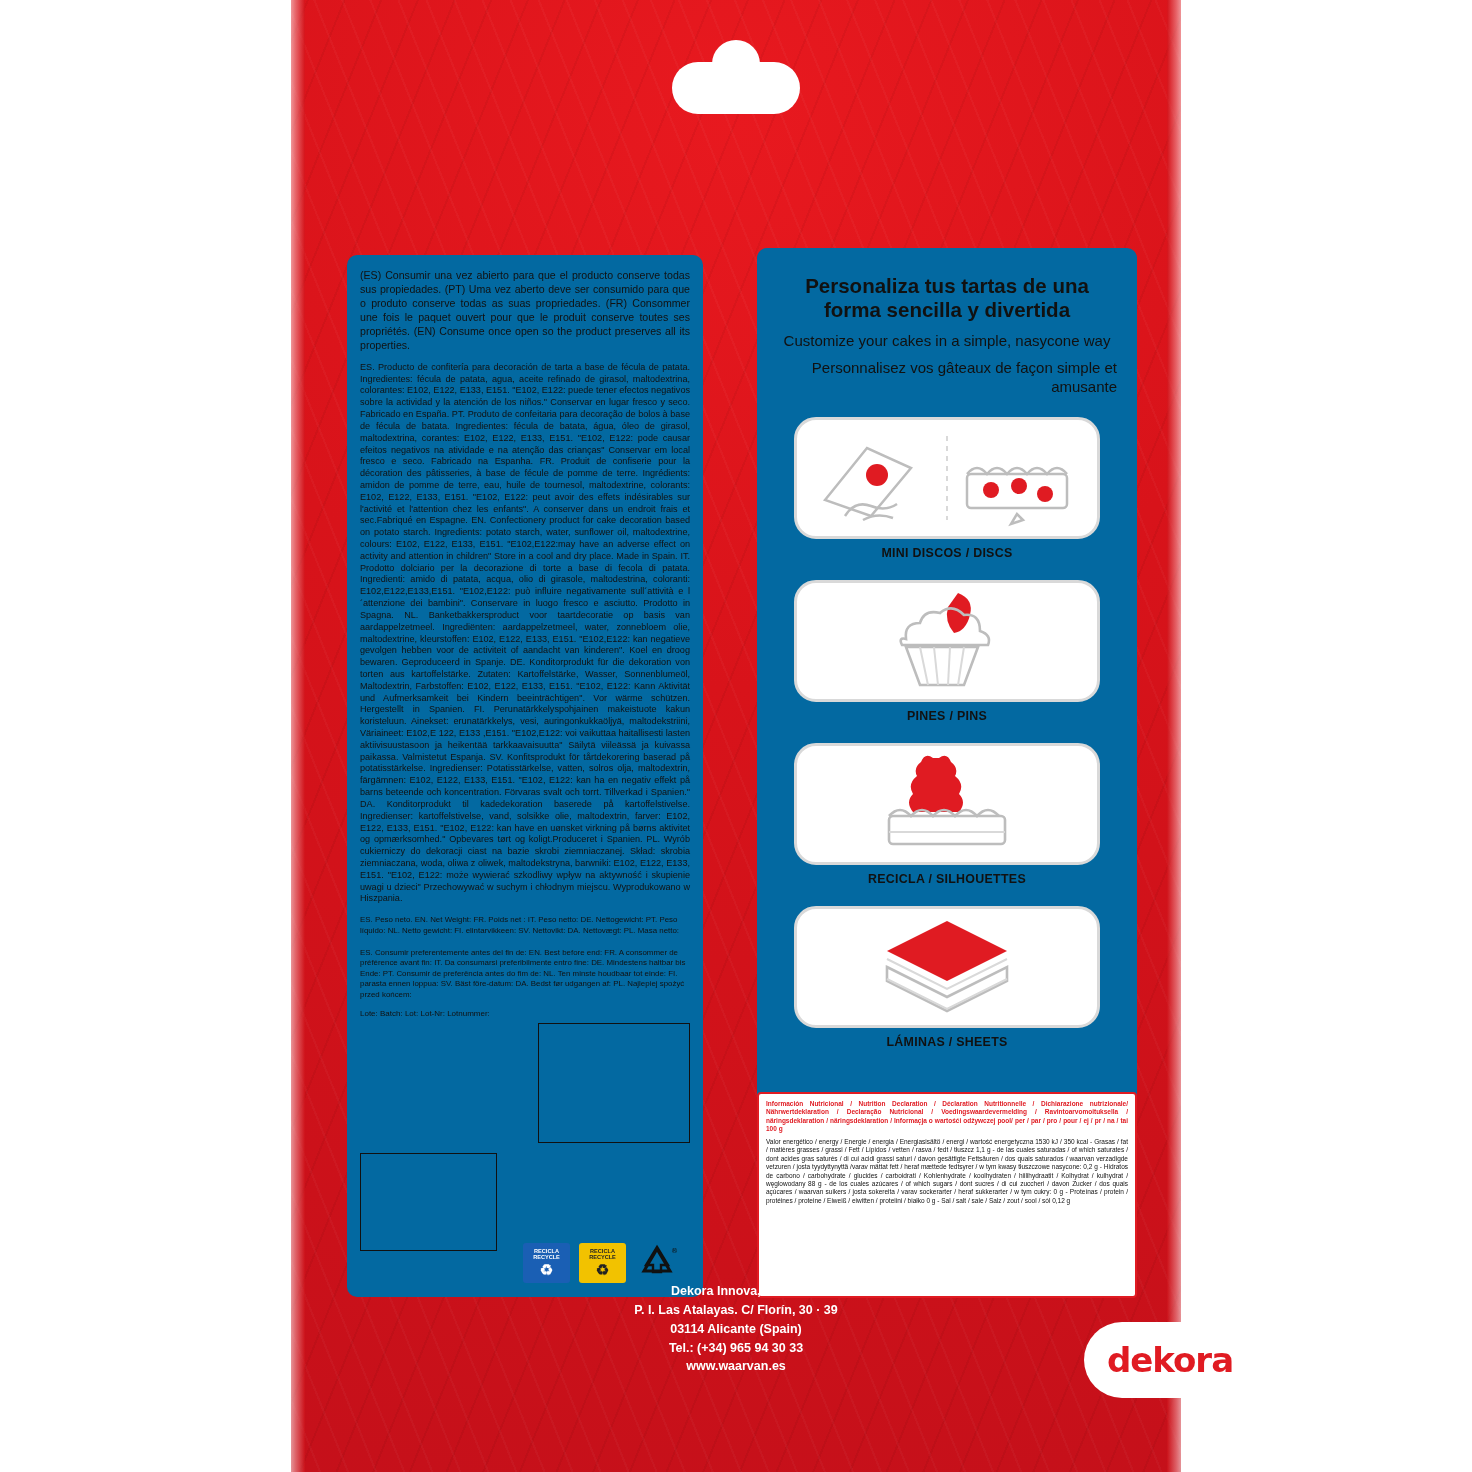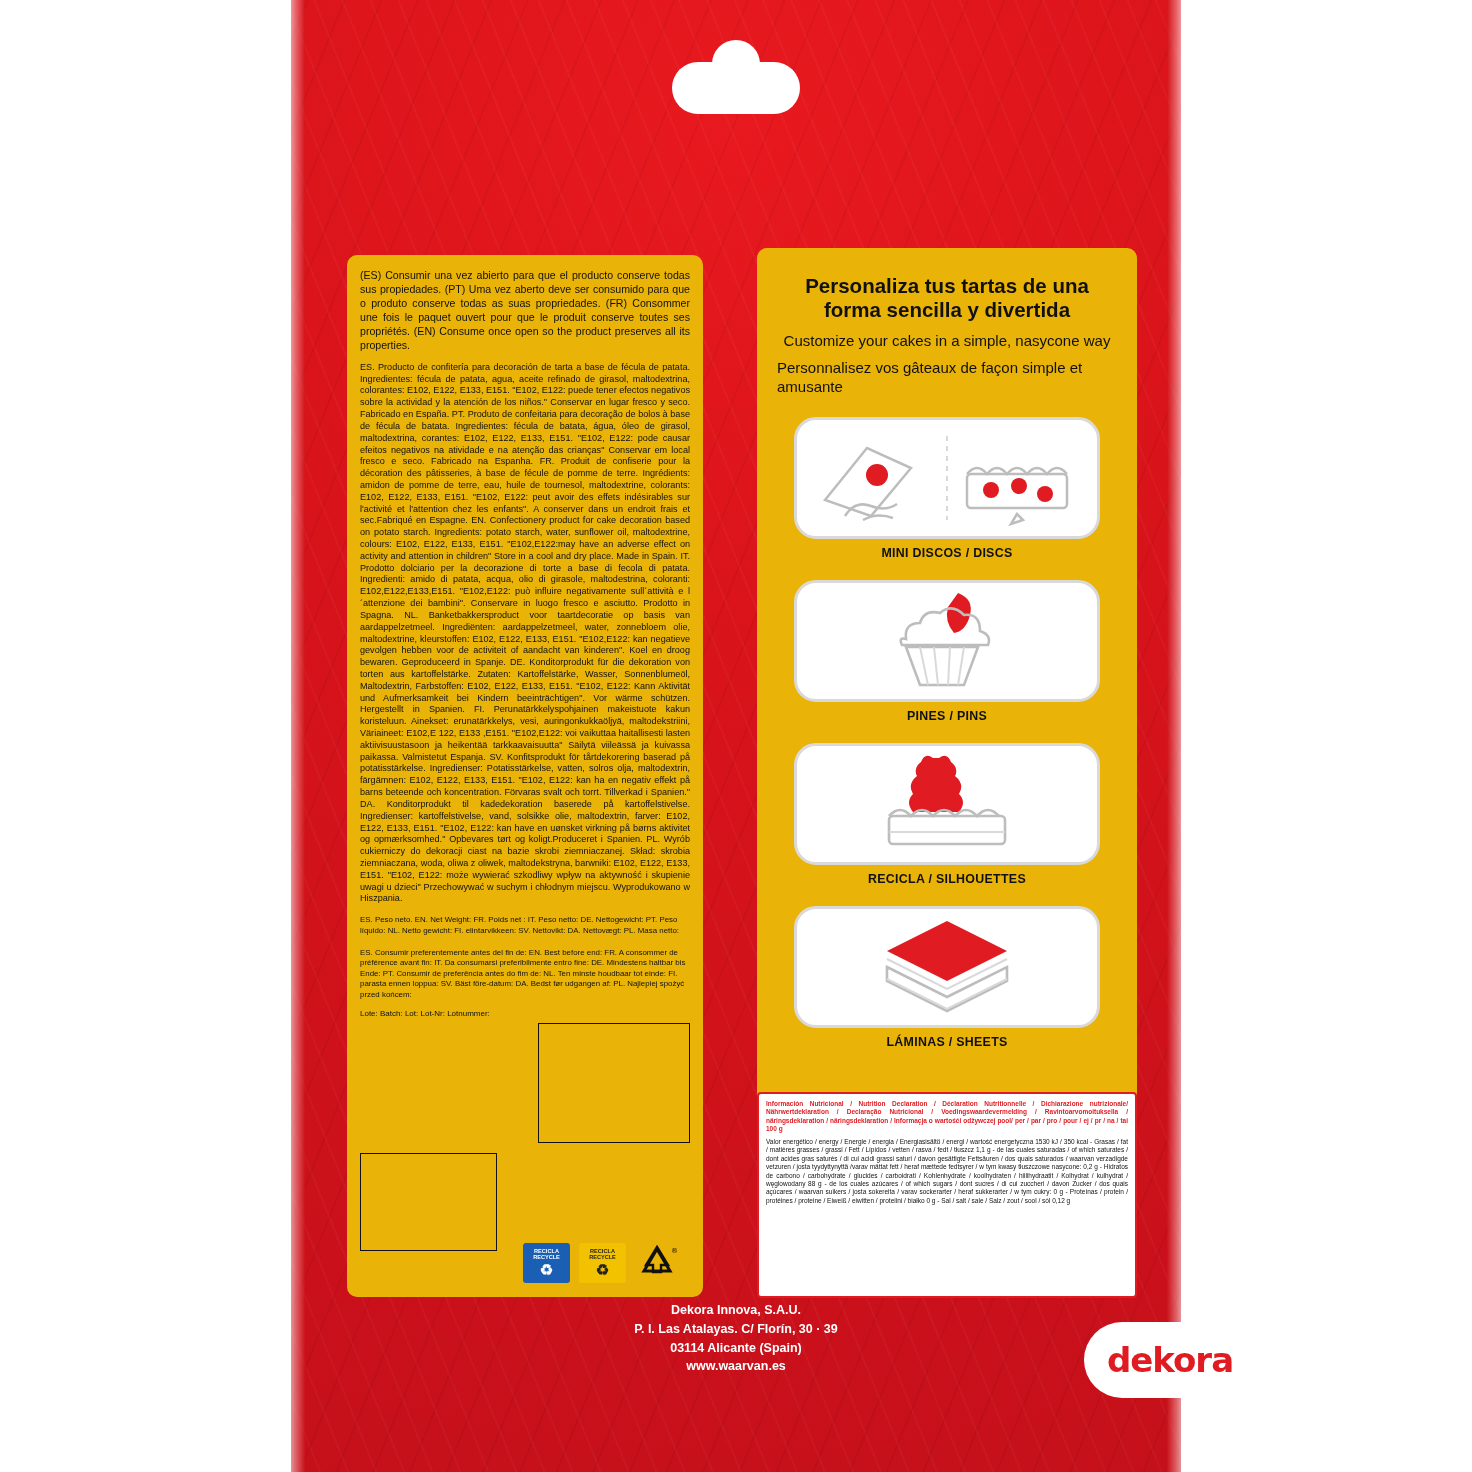--- a/index.html
+++ b/index.html
@@ -27,21 +27,21 @@
   .hang{
     position:absolute;left:50%;transform:translateX(-50%);top:62px;
     width:128px;height:52px;background:#ffffff;border-radius:26px;
   }
   .hang:before{
     content:"";position:absolute;left:50%;transform:translateX(-50%);top:-22px;
     width:48px;height:48px;border-radius:50%;background:#ffffff;
   }
 
   
-  .panel{position:absolute;background:#eab308;border-radius:10px;}
+  .panel{position:absolute;background:#0369a1;border-radius:10px;}
   .panel-left{left:347px;top:255px;width:356px;height:1042px;padding:0;}
   .panel-right{left:757px;top:248px;width:380px;height:1050px;}
 
   
   .lp-inner{padding:14px 13px 10px 13px;box-sizing:border-box;height:100%;position:relative;}
   .intro{font-size:10.6px;line-height:1.32;color:#111;text-align:justify;}
   .ingred{margin-top:9px;font-size:9.1px;line-height:1.30;color:#111;text-align:justify;}
 
   .weights{margin-top:10px;font-size:7.9px;line-height:1.32;color:#111;}
   .bbox{position:absolute;right:13px;top:768px;width:150px;height:118px;border:1px solid #111;}
@@ -53,21 +53,21 @@
   .rec.blue{background:#1a5fb4;}
   .rec.yellow{background:#f2c200;color:#222;}
   .rec .sym{font-size:15px;line-height:1;margin-top:1px;}
   .mobius{width:44px;height:44px;position:relative;}
   .mobius svg{display:block;}
 
   
   .rp-inner{padding:22px 20px 0 20px;box-sizing:border-box;height:100%;}
   .h1{font-size:20.5px;font-weight:bold;line-height:1.18;color:#111;text-align:center;margin:4px 0 10px 0;}
   .h2{font-size:15px;line-height:1.25;color:#111;text-align:center;margin:0 0 8px 0;}
-  .h3{font-size:15px;line-height:1.25;color:#111;text-align:left;margin:0 0 8px 0;}
+  .h3{font-size:15px;line-height:1.25;color:#111;text-align:right;margin:0 0 8px 0;}
 
   .feat{margin-top:20px;}
   .feat-box{
     border:3px solid #d9d9d9;border-radius:22px;height:116px;margin:0 auto;width:300px;
     display:flex;align-items:center;justify-content:center;background:#fff;position:relative;overflow:hidden;
   }
   .feat-cap{text-align:center;font-size:12.4px;font-weight:bold;letter-spacing:.3px;color:#111;margin:7px 0 11px 0;}
 
   
   .nutri{
@@ -198,18 +198,19 @@
 
   <div class="nutri">
     <div class="hdr">Información Nutricional / Nutrition Declaration / Déclaration Nutritionnelle / Dichiarazione nutrizionale/ Nährwertdeklaration / Declaração Nutricional / Voedingswaardevermelding / Ravintoarvomoituksella / näringsdeklaration / näringsdeklaration / Informaçja o wartośći odżywczej pool/ per / par / pro / pour / ej / pr / na / tai 100 g</div>
     <div class="body">Valor energético / energy / Energie / energia / Energiasisältö / energi / wartość energetyczna 1530 kJ / 350 kcal - Grasas / fat / matières grasses / grassi / Fett / Lípidos / vetten / rasva / fedt / tłuszcz 1,1 g - de las cuales saturadas / of which saturates / dont acides gras saturés / di cui acidi grassi saturi / davon gesättigte Fettsäuren / dos quais saturados / waarvan verzadigde vetzuren / josta tyydyttynyttä /varav mättat fett / heraf mættede fedtsyrer / w tym kwasy tłuszczowe nasycone: 0,2 g - Hidratos de carbono / carbohydrate / glucides / carboidrati / Kohlenhydrate / koolhydraten / hiilihydraatit / Kolhydrat / kulhydrat / węglowodany 88 g - de los cuales azúcares / of which sugars / dont sucres / di cui zuccheri / davon Zucker / dos quais açúcares / waarvan suikers / josta sokereita / varav sockerarter / heraf sukkerarter / w tym cukry: 0 g - Proteínas / protein / protéines / proteine / Eiweiß / eiwitten / proteiini / białko 0 g - Sal / salt / sale / Salz / zout / sool / sól 0,12 g</div>
   </div>
 
   <div class="footer">
     <div class="addr">Dekora Innova, S.A.U.</div>
     <div class="addr">P. I. Las Atalayas. C/ Florín, 30 · 39</div>
     <div class="addr">03114 Alicante (Spain)</div>
+    <div class="addr">Tel.: (+34) 965 94 30 33</div>
     <div class="addr">www.waarvan.es</div>
   </div>
   <div class="logo">
     <span>dekora</span>
   </div>
 </div>
 
 </body></html>

